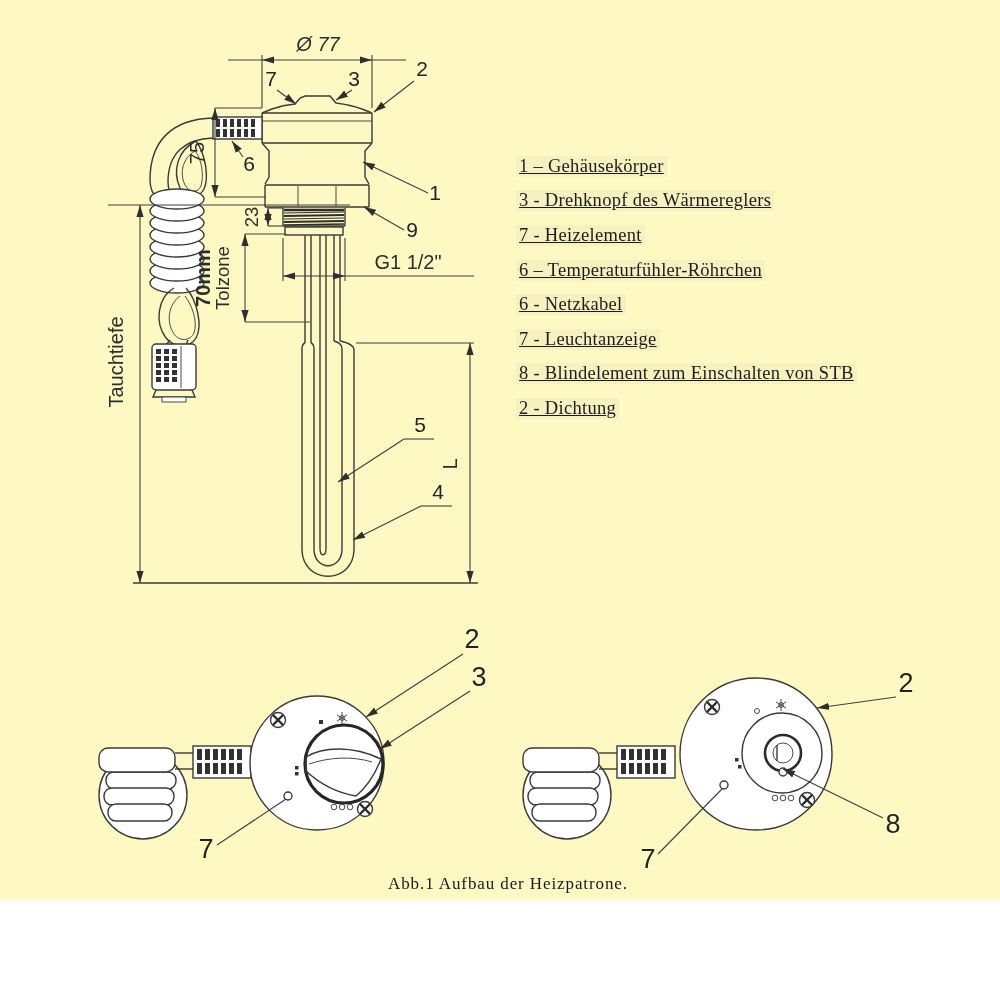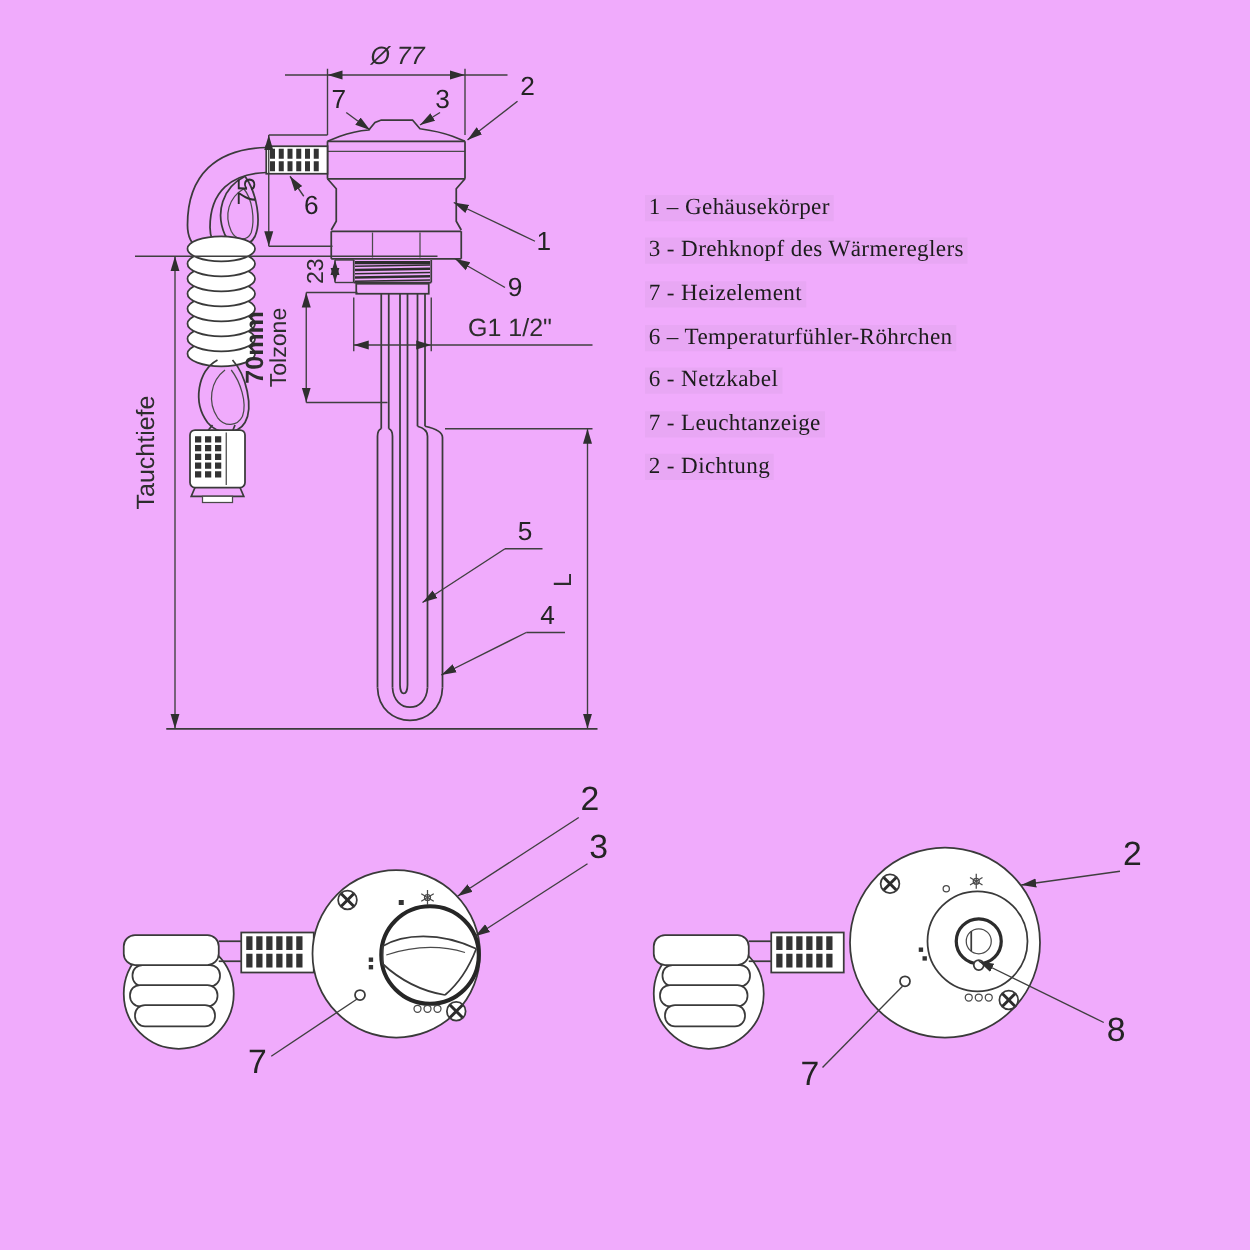--- a/index.html
+++ b/index.html
@@ -1,16 +1,16 @@
 <!DOCTYPE html>
 <html><head>
 <meta charset="utf-8">
 <style>
   html,body{margin:0;padding:0;background:#ffffff;}
-  .stage{position:relative;width:1000px;height:1000px;background:#f0abfc;overflow:hidden;
+  .stage{position:relative;width:1000px;height:900px;background:#fef9c3;overflow:hidden;
          font-family:"Liberation Serif",serif;}
   svg.draw{position:absolute;left:0;top:0;}
 
   
   .ln{stroke:#3a3a3a;stroke-width:1.4;fill:none;stroke-linecap:butt;}
   .lnthin{stroke:#4a4a4a;stroke-width:1;fill:none;}
   .lnthk{stroke:#262626;stroke-width:3.2;fill:none;}
   .dimln{stroke:#3f3f3f;stroke-width:1.1;fill:none;}
   .fillw{fill:#ffffff;}
   .darkfill{fill:#333333;stroke:none;}
@@ -20,21 +20,21 @@
   .dimtxt{font-family:"Liberation Sans",sans-serif;font-size:20px;fill:#2d2d2d;}
   .dimtxt-sm{font-family:"Liberation Sans",sans-serif;font-size:18.5px;fill:#2d2d2d;}
   .dimtxt-b{font-family:"Liberation Sans",sans-serif;font-size:20px;font-weight:bold;fill:#2d2d2d;}
   .callout{font-family:"Liberation Sans",sans-serif;font-size:21px;fill:#242424;}
   .callout-big{font-family:"Liberation Sans",sans-serif;font-size:27px;fill:#242424;}
 
   
   .legend{position:absolute;left:516px;top:149px;}
   .legend-item{height:34.6px;display:flex;align-items:center;}
   .legend-item span{font-size:18.5px;color:#1c1c1c;letter-spacing:.3px;
-                    background:rgba(120,120,120,0.06);padding:0 3px;}
+                    background:rgba(120,120,120,0.06);padding:0 3px;text-decoration:underline;}
 
   
   .cap{position:absolute;color:#191919;font-size:17px;letter-spacing:.9px;}
   #fig-caption{left:388px;top:874px;}
   #tab-caption{left:360px;top:971px;}
 </style>
 </head>
 <body>
 
 <div class="stage">
@@ -380,18 +380,22 @@
   <div class="legend-item">
         <span>6 – Temperaturfühler-Röhrchen</span>
       </div>
   <div class="legend-item">
         <span>6 - Netzkabel</span>
       </div>
   <div class="legend-item">
         <span>7 - Leuchtanzeige</span>
       </div>
   <div class="legend-item">
+        <span>8 - Blindelement zum Einschalten von STB</span>
+      </div>
+  <div class="legend-item">
         <span>2 - Dichtung</span>
       </div>
 </div>
 
+<div class="cap" id="fig-caption">Abb.1 Aufbau der Heizpatrone.</div>
 
 </div>
 
 </body></html>

